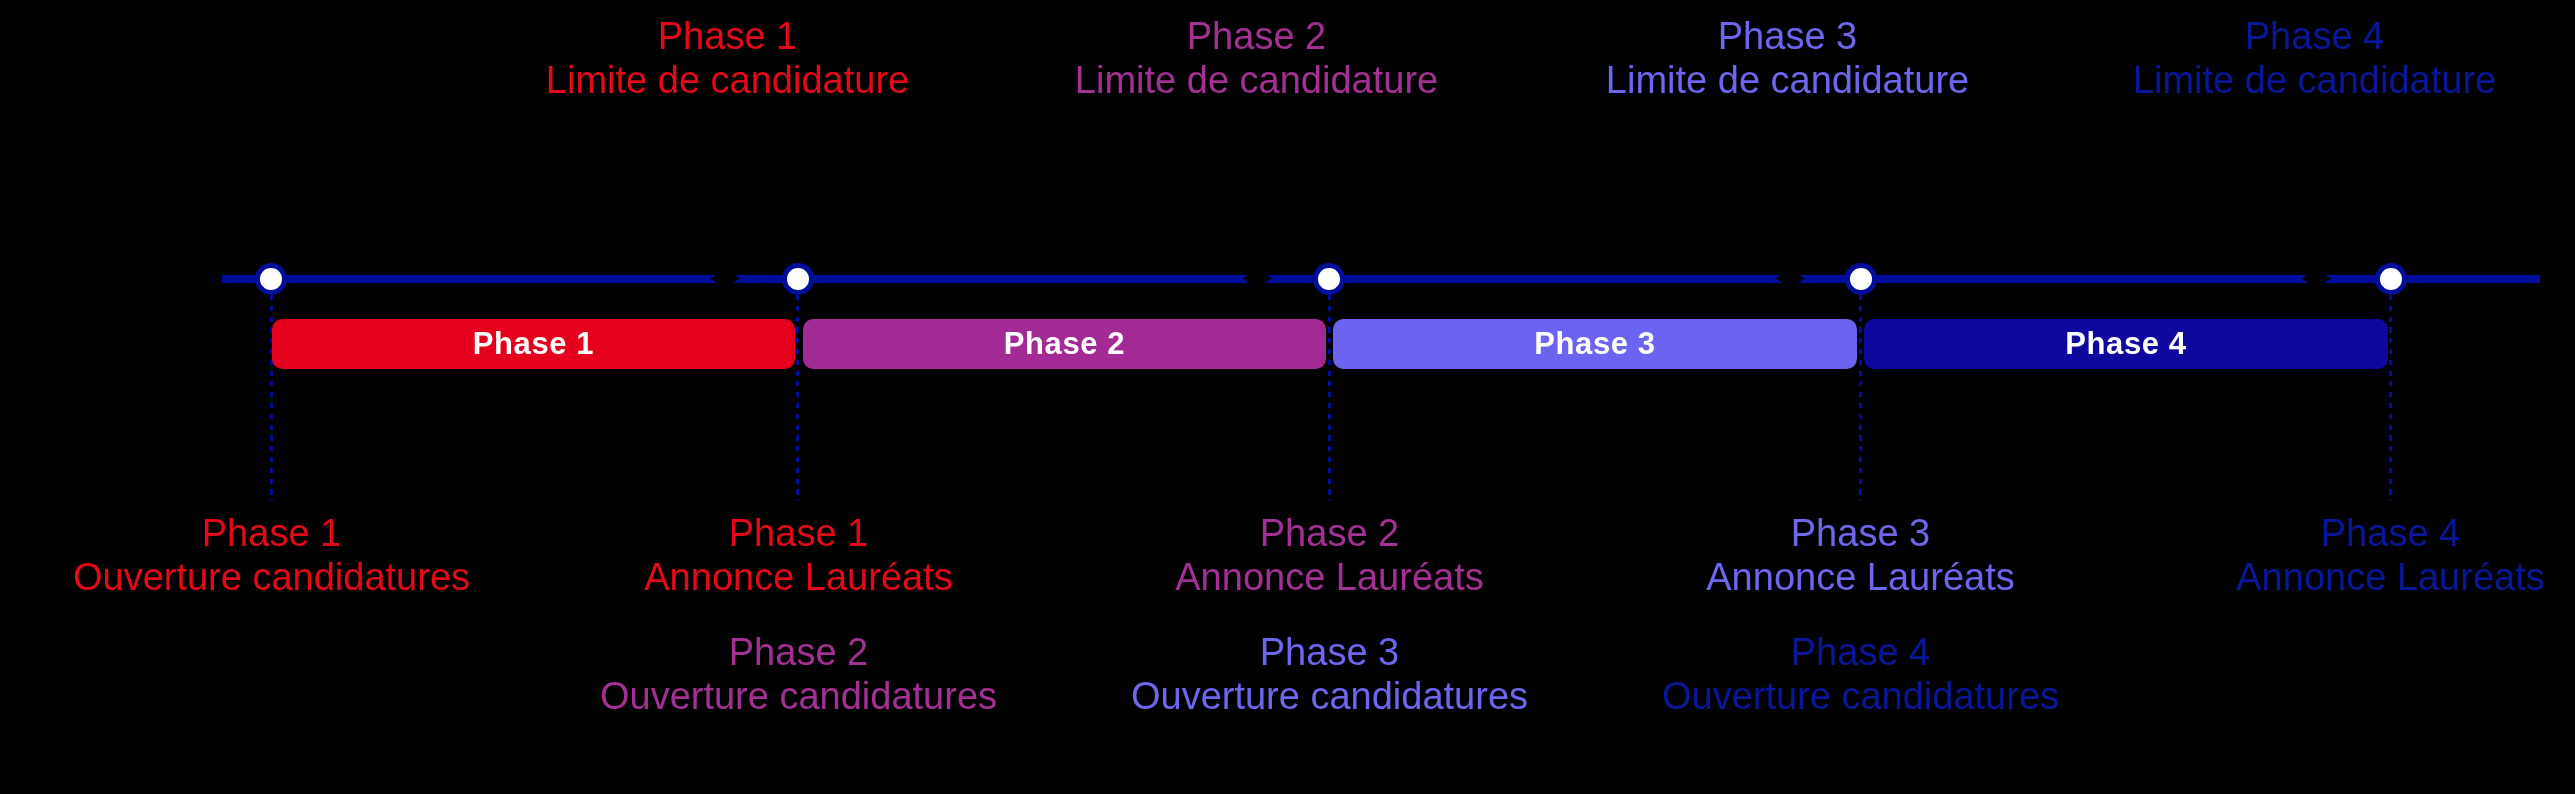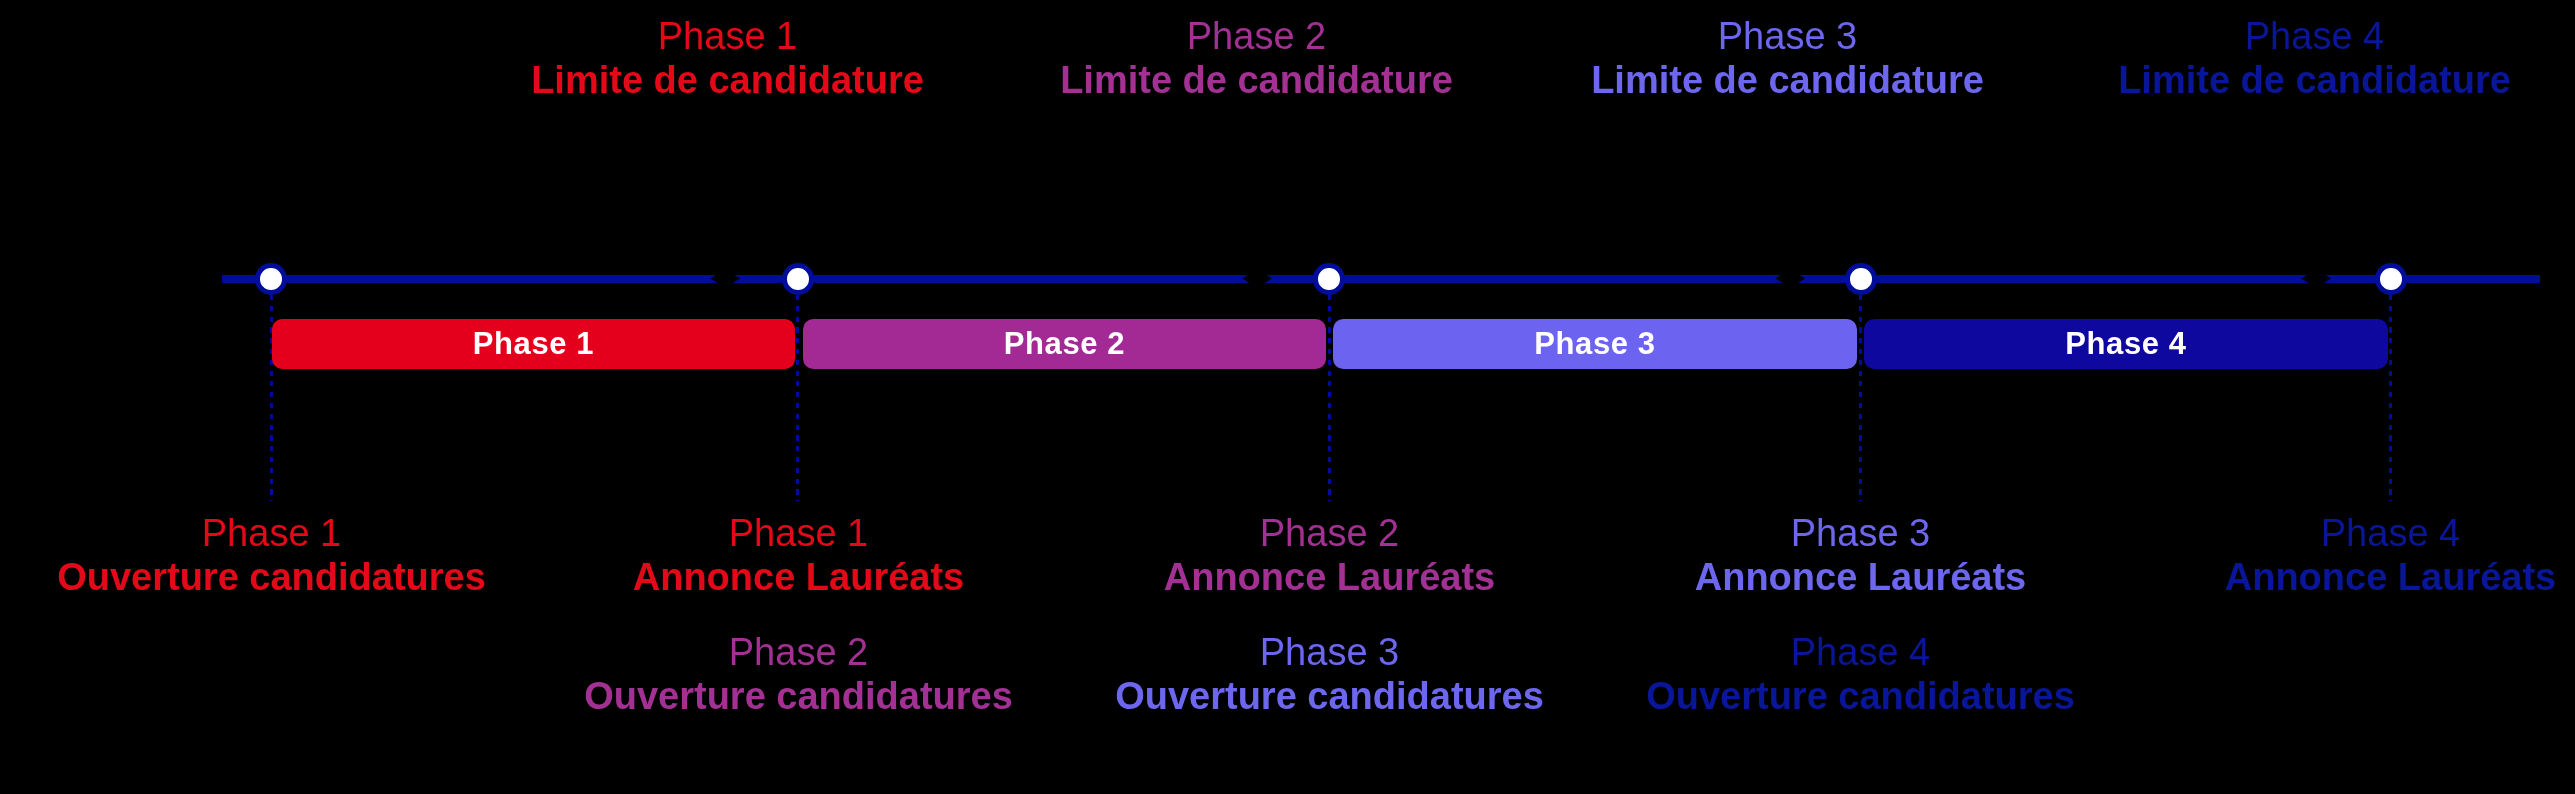--- a/index.html
+++ b/index.html
@@ -45,21 +45,21 @@
   .bar .bar-text{
     color:var(--bar-label-text,#fff);
     font-size:31px;font-weight:700;letter-spacing:0.6px;
   }
   
   .lbl{
     position:absolute;width:513px;text-align:center;
     font-size:38px;line-height:44px;z-index:3;
   }
   .lbl .l1{font-weight:400;}
-  .lbl .l2{font-weight:700;}
+  .lbl .l2{font-weight:400;}
 </style>
 </head>
 <body>
 
 <div class="stage">
 
   <div class="tl-line"></div>
 
   <div class="tl-break" style="left:715px;"></div>
   <div class="tl-break" style="left:1247px;"></div>

